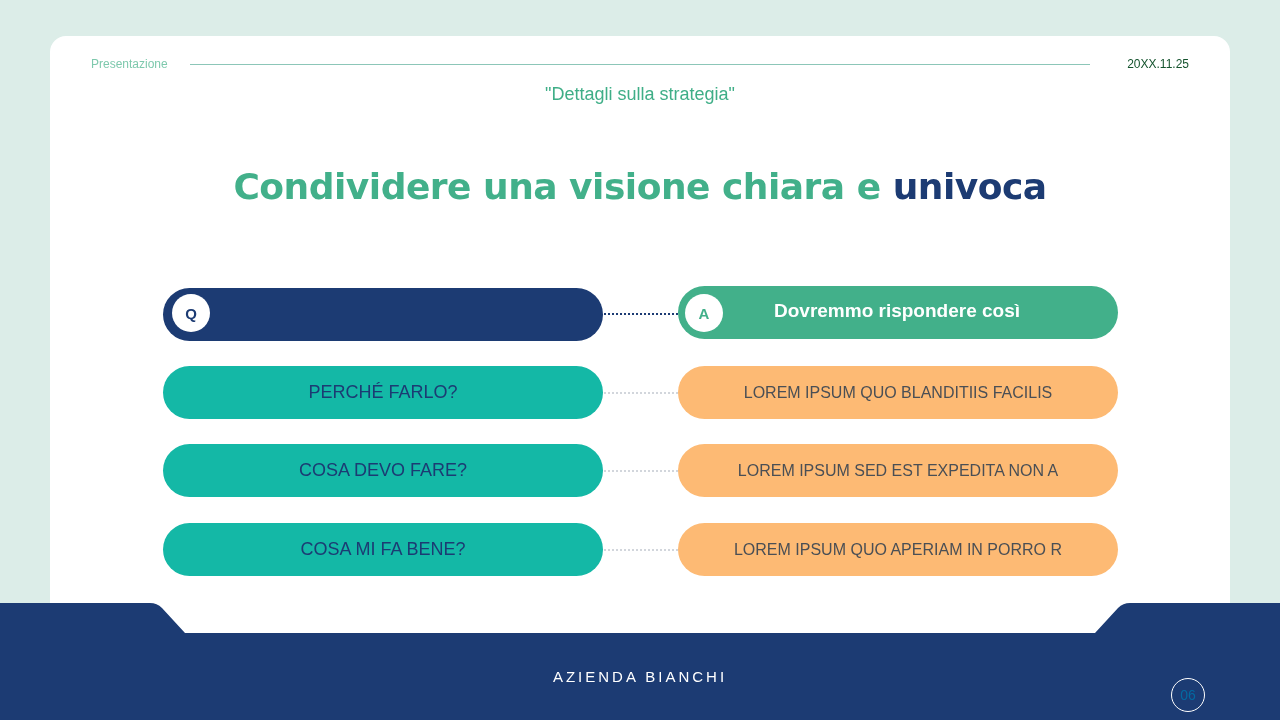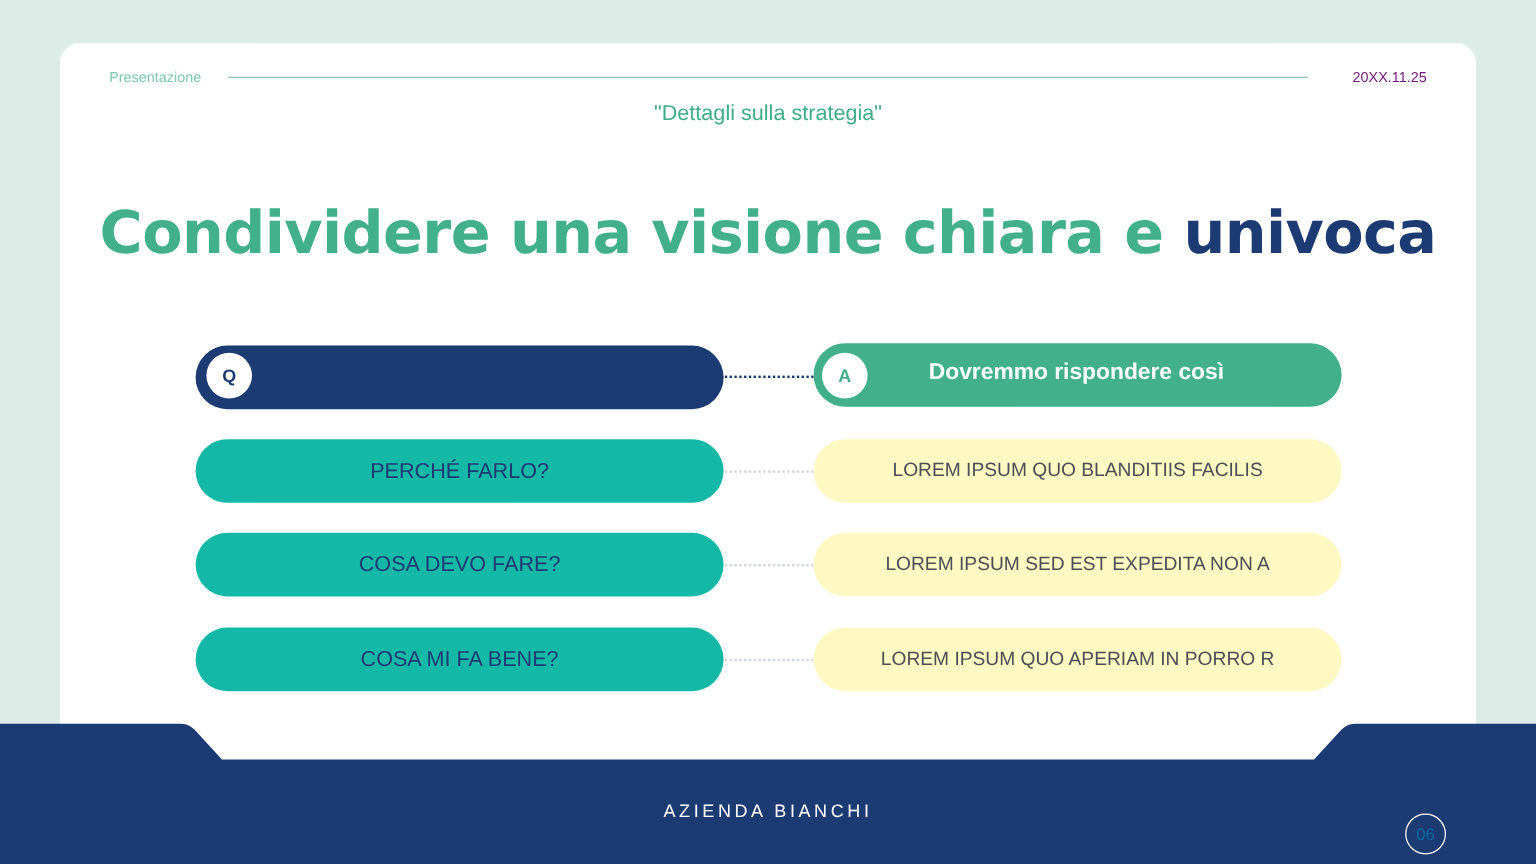--- a/index.html
+++ b/index.html
@@ -1,34 +1,34 @@
 <!DOCTYPE html>
 <html><head>
 <meta charset="utf-8">
 <style>
   html, body { margin:0; padding:0; }
   body { width:1280px; height:720px; position:relative; overflow:hidden; background:#dcede8; font-family:"Liberation Sans", sans-serif; }
   .card { position:absolute; left:50px; top:36px; width:1180px; height:640px; background:#ffffff; border-radius:16px; }
   .hdr-left { position:absolute; left:91px; top:57px; font-size:12px; color:#7ec9ad; }
-  .hdr-right { position:absolute; right:91px; top:57px; font-size:12px; color:#701a75; }
+  .hdr-right { position:absolute; right:91px; top:57px; font-size:12px; color:#14532d; }
   .hdr-line { position:absolute; left:190px; top:64px; width:900px; height:1px; background:#8cc6b8; }
   .subtitle { position:absolute; left:0; width:1280px; top:84px; text-align:center; font-size:18px; color:#3fae87; }
-  .title { position:absolute; left:0; width:1280px; top:166px; text-align:center; font-size:49px; font-weight:900; letter-spacing:-0.5px; font-family:"DejaVu Sans", sans-serif; }
+  .title { position:absolute; left:0; width:1280px; top:166px; text-align:center; font-size:36px; font-weight:900; letter-spacing:-0.5px; font-family:"DejaVu Sans", sans-serif; }
   .title .g { color:#42b08a; }
   .title .b { color:#1c3b73; }
   .pill { position:absolute; width:440px; height:53px; border-radius:27px; display:flex; align-items:center; justify-content:center; font-size:18px; }
   .q-head { left:163px; top:288px; background:#1c3b73; color:#fff; font-weight:bold; font-size:19px; }
   .a-head { left:678px; top:286px; background:#42b08a; color:#fff; font-weight:bold; font-size:19px; }
   .badge { position:absolute; width:38px; height:38px; border-radius:50%; background:#fff; display:flex; align-items:center; justify-content:center; font-weight:bold; font-size:15px; }
   .q-head .badge { left:9px; top:6px; color:#1c3b73; }
   .a-head .badge { left:7px; top:8px; color:#42b08a; }
   .q-head .txt { margin-left:44px; }
   .a-head .txt { margin-left:-2px; margin-top:-4px; }
   .q-row { left:163px; background:#14b8a6; color:#1c3b73; }
-  .a-row { left:678px; background:#fef9c3; color:#4a4f55; font-size:16px; }
+  .a-row { left:678px; background:#fdba74; color:#4a4f55; font-size:16px; }
   .dots { position:absolute; left:604px; width:74px; height:0; border-top:2px dotted #d2d6dc; }
   .dots.dark { border-top-color:#1c3b73; top:313px; }
   .footer { position:absolute; left:0; top:603px; width:1280px; height:117px; }
   .footer-name { position:absolute; left:0; width:1280px; top:668px; text-align:center; color:#fff; font-size:15px; letter-spacing:3px; }
   .page-num { position:absolute; left:1171px; top:678px; width:32px; height:32px; border:1.5px solid #fff; border-radius:50%; color:#0369a1; font-size:14px; display:flex; align-items:center; justify-content:center; }
 </style>
 </head>
 <body>
 
 <div class="card"></div>

